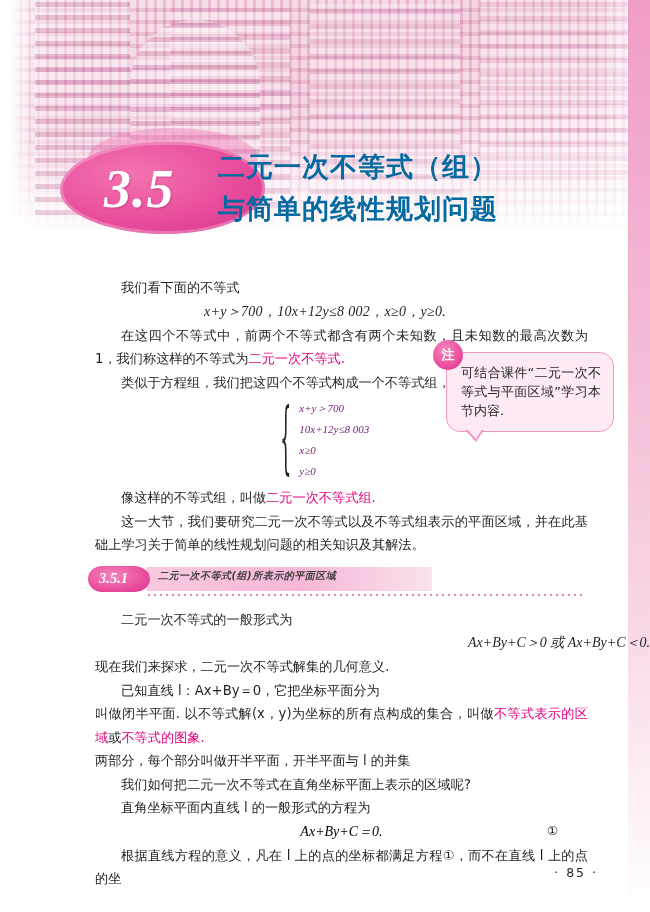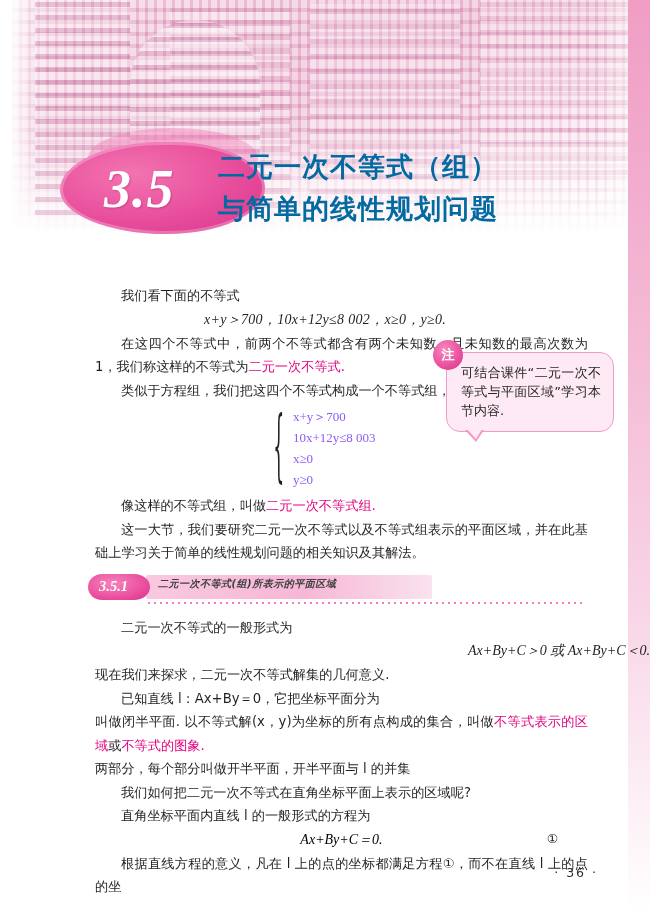--- a/index.html
+++ b/index.html
@@ -115,21 +115,21 @@
     font-weight: bold;
     color: #0369a1;
     letter-spacing: 1px;
     line-height: 42px;
     white-space: nowrap;
   }
 
   
   .content {
     position: absolute;
-    left: 0; top: 284px;
+    left: 0; top: 276px;
     width: 650px;
   }
   .para {
     font-family: "DejaVu Sans", sans-serif;
     font-size: 13.2px;
     color: #231f20;
     line-height: 23.5px;
     margin: 0 62px 0 95px;
     text-align: justify;
   }
@@ -164,23 +164,24 @@
     font-family: "DejaVu Serif", serif;
     font-size: 15px;
     line-height: 1;
     transform: scaleY(5.2) scaleX(1.15);
     transform-origin: center;
     margin-right: 9px;
     color: #231f20;
   }
   .system-rows {
     font-family: "Liberation Serif", serif;
-    font-size: 13px;
+    font-size: 11px;
+    font-style: italic;
     line-height: 21px;
-    color: #8b5cf6;
+    color: #701a75;
   }
 
   
   .subsec {
     position: relative;
     margin: 7px 0 10px 0;
     height: 34px;
   }
   .subsec-pill {
     position: absolute;
@@ -385,13 +386,13 @@
   <p class="para indent">根据直线方程的意义，凡在 l 上的点的坐标都满足方程①，而不在直线 l 上的点的坐</p>
 </div>
 
 <div class="note-box">
   <div class="note-badge">注</div>
   <div class="note-text">可结合课件“二元一次不等式与平面区域”学习本节内容.</div>
   <div class="note-tail"></div>
   <div class="note-tail-i"></div>
 </div>
 
-<div class="page-num">· 36 ·</div>
+<div class="page-num">· 85 ·</div>
 
 </body></html>

